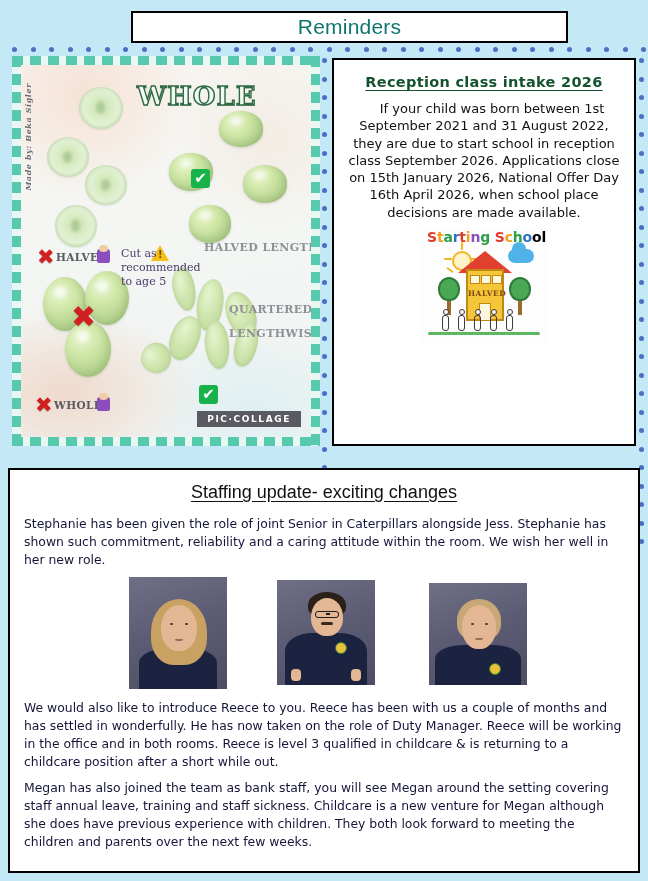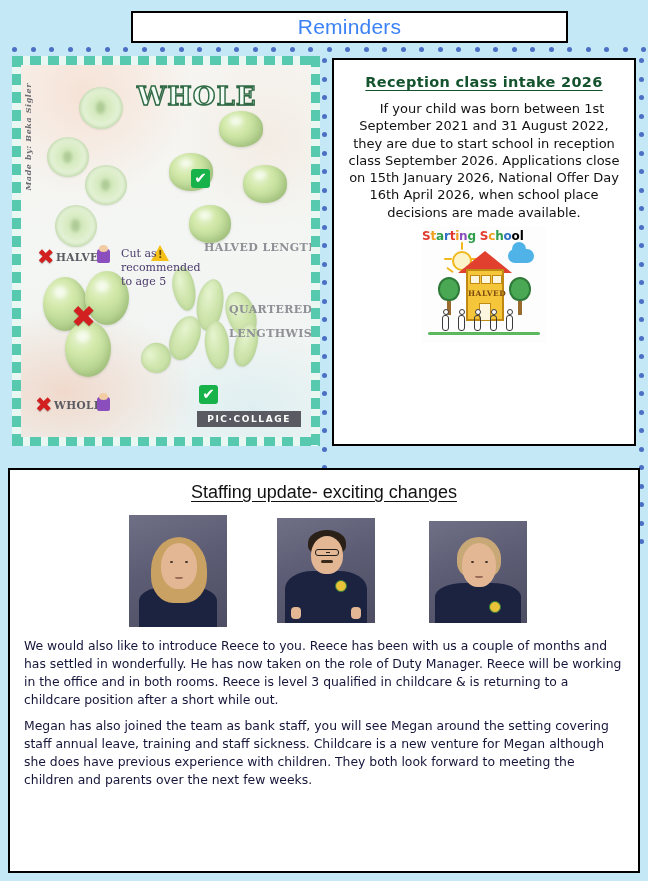--- a/index.html
+++ b/index.html
@@ -25,21 +25,21 @@
     background: #ffffff;
     border: 2px solid #000000;
     display: flex;
     align-items: center;
     justify-content: center;
     box-sizing: border-box;
   }
   .reminders-bar span {
     font-family: "Liberation Sans", sans-serif;
     font-size: 21px;
-    color: #3b82f6;
+    color: #0f766e;
     letter-spacing: .2px;
   }
 
   
   .dots-row {
     position: absolute;
     display: flex;
     gap: 13.5px;
     align-items: center;
   }
@@ -311,23 +311,23 @@
     height: 116px;
     margin: 6px auto 0 auto;
     background: #fdfdfd;
     overflow: hidden;
   }
   .sa-title {
     position: absolute;
     left: 0;
     right: 0;
     top: 2px;
-    text-align: left;
+    text-align: right;
     font-family: "DejaVu Sans", sans-serif;
-    font-size: 12px;
+    font-size: 14px;
     font-weight: bold;
     letter-spacing: -.2px;
   }
   .sa-title span:nth-child(1) { color: #e23b2e; }
   .sa-title span:nth-child(2) { color: #f0a01e; }
   .sa-title span:nth-child(3) { color: #2f9e4a; }
   .sa-title span:nth-child(4) { color: #2f6fc4; }
   .sa-title span:nth-child(5) { color: #e23b2e; }
   .sa-title span:nth-child(6) { color: #f0a01e; }
   .sa-title span:nth-child(7) { color: #8a4fbd; }
@@ -830,20 +830,21 @@
     <div class="sa-kid" style="left:68px;"></div>
     <div class="sa-kid" style="left:84px;"></div>
 
     <div class="sa-ground"></div>
   </div>
 </div>
 
 <div class="staffing-box">
   <div class="staffing-title">Staffing update- exciting changes</div>
 
+  <p class="staff-para">Stephanie has been given the role of joint Senior in Caterpillars alongside Jess. Stephanie has shown such commitment, reliability and a caring attitude within the room. We wish her well in her new role.</p>
 
   <div class="photos-row">
     <div class="photo p1">
       <div class="pf-body" style="left:10px; width:78px; height:40px;"></div>
       <div class="pf-hair" style="left:22px; top:22px; width:56px; height:66px; background:#c9a163;"></div>
       <div class="pf-head" style="left:32px; top:28px; width:36px; height:46px;"></div>
       <div class="pf-eye" style="left:41px; top:46px;"></div>
       <div class="pf-eye" style="left:56px; top:46px;"></div>
       <div class="pf-mouth" style="left:46px; top:62px;"></div>
     </div>

